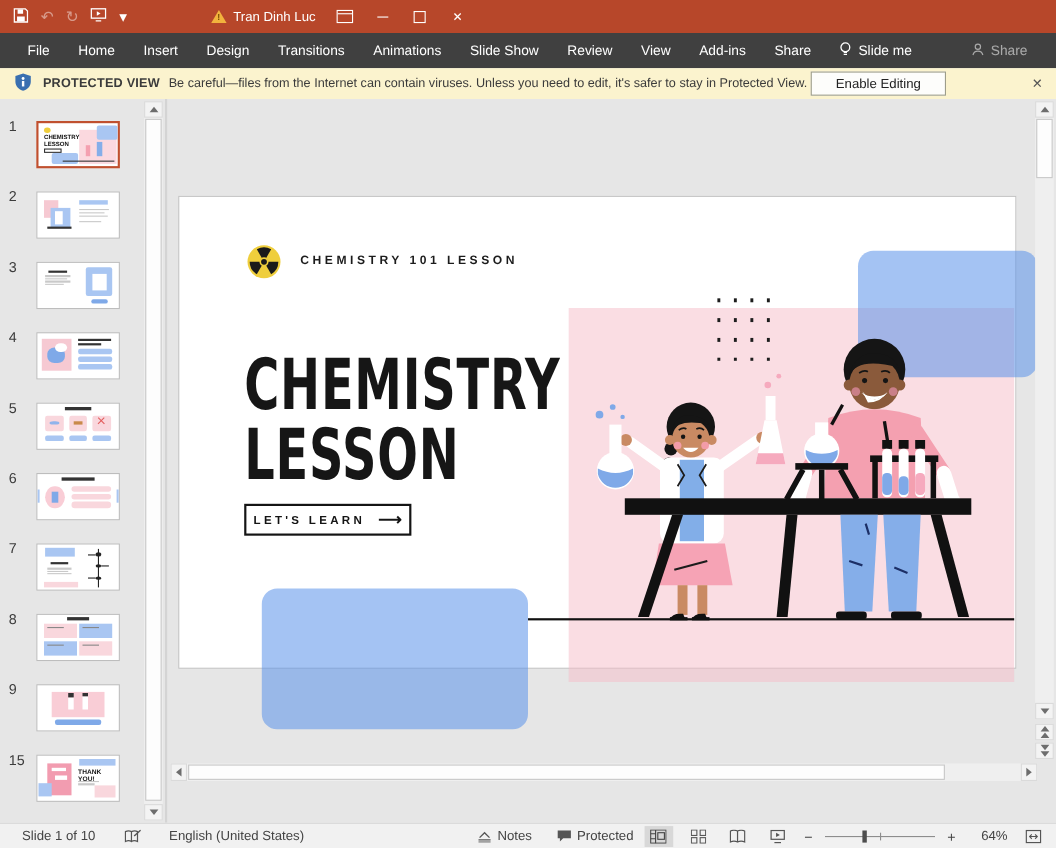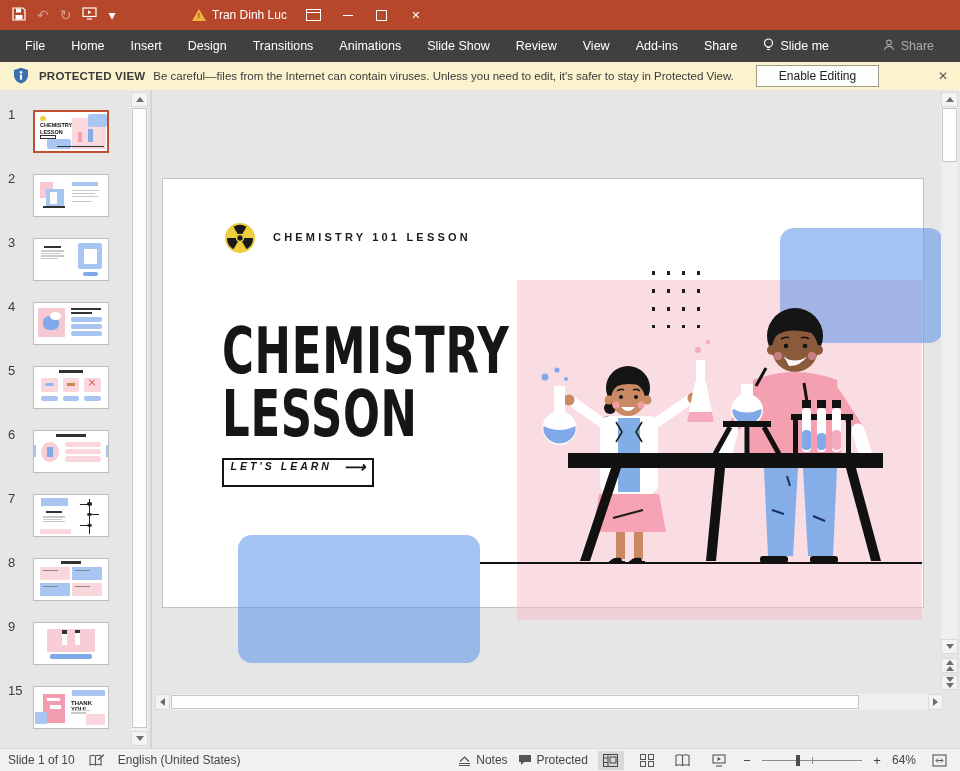--- a/index.html
+++ b/index.html
@@ -33,21 +33,21 @@
   .tab{padding:0 13px;height:32px;display:flex;align-items:center;white-space:nowrap;}
   .tellme{display:flex;align-items:center;gap:6px;padding:0 13px;}
   .share{margin-left:auto;display:flex;align-items:center;gap:6px;padding-right:26px;opacity:.55;}
 
   
   .msgbar{position:absolute;left:0;top:62px;width:960px;height:28px;background:#FBF3CE;
           border-bottom:1px solid #E3DAAE;display:flex;align-items:center;font-size:11.5px;color:#3b3b3b;}
   .shield{margin-left:13px;margin-right:10px;flex:0 0 auto;}
   .msg-label{font-weight:bold;letter-spacing:.2px;margin-right:8px;white-space:nowrap;}
   .msg-text{white-space:nowrap;overflow:hidden;}
-  .enable-btn{margin-left:22px;background:#FDFDFB;border:1px solid #9d9d8a;padding:3px 22px;
+  .enable-btn{margin-left:3px;background:#FDFDFB;border:1px solid #9d9d8a;padding:3px 22px;
               font-size:12px;color:#222;white-space:nowrap;}
   .msg-close{margin-left:auto;margin-right:12px;color:#555;font-size:12px;}
 
   
   .workspace{position:absolute;left:0;top:90px;width:960px;height:658px;background:#E6E6E6;}
   .splitter{position:absolute;left:150px;top:0;width:2px;height:658px;background:#D4D4D4;}
 
   
   .thumb-num{position:absolute;width:22px;text-align:left;font-size:13px;color:#3c3c3c;}
   .thumb-box{position:absolute;left:33px;width:76px;height:43px;background:#fff;border:1px solid #BDBDBD;
@@ -74,30 +74,30 @@
   .dots{position:absolute;left:646px;top:174px;width:54px;height:64px;
         background-image:radial-gradient(#1d1d1d 1.6px,transparent 1.8px);background-size:15px 18px;}
   .groundline{position:absolute;left:480px;top:472px;width:442px;height:2px;background:#111;}
   .illus{position:absolute;left:517px;top:190px;width:405px;height:340px;}
   .rad-icon{position:absolute;left:224px;top:132px;width:32px;height:32px;}
   .eyebrow{position:absolute;left:273px;top:141px;font-size:11px;font-weight:bold;letter-spacing:3.2px;color:#1c1c1c;}
   .bigtitle{position:absolute;left:222px;top:230px;color:#161616;}
   .bigtitle .line{font-family:"DejaVu Sans",sans-serif;font-weight:bold;font-size:64px;line-height:63px;
                   letter-spacing:1px;transform:scaleX(.68);transform-origin:left center;white-space:nowrap;}
   .cta{position:absolute;left:222px;top:368px;width:148px;height:25px;border:2px solid #141414;
-       display:flex;justify-content:center;gap:12px;color:#141414;font-style:italic;}
+       display:flex;align-items:center;justify-content:center;gap:12px;color:#141414;}
   .cta .lbl{font-size:10.5px;font-weight:bold;letter-spacing:3px;}
   .cta .arr{font-size:15px;font-weight:bold;margin-top:-2px;}
 
   
   .statusbar{position:absolute;left:0;top:748px;width:960px;height:23px;background:#F1F1F1;
              border-top:1px solid #D9D9D9;display:flex;align-items:center;font-size:12px;color:#444;box-sizing:border-box;}
   .sb-left{display:flex;align-items:center;gap:14px;padding-left:8px;}
   .sb-rt{margin-left:auto;display:flex;align-items:center;gap:10px;padding-right:8px;}
-  .sb-item{display:flex;align-items:center;gap:5px;white-space:nowrap;}
+  .sb-item{display:flex;align-items:center;gap:5px;white-space:nowrap;margin-left:12px;}
   .viewbtn{width:26px;height:19px;display:flex;align-items:center;justify-content:center;}
   .viewbtn.active{background:#D8D8D8;}
   .zoomtrack{position:relative;width:100px;height:14px;}
   .zoomtrack .line{position:absolute;left:0;top:7px;width:100px;height:1px;background:#8d8d8d;}
   .zoomtrack .tick{position:absolute;left:50px;top:4px;width:1px;height:7px;background:#8d8d8d;}
   .zoomtrack .knob{position:absolute;left:34px;top:2px;width:4px;height:11px;background:#4d4d4d;}
   .zoomsign{font-size:13px;color:#444;width:10px;text-align:center;}
 </style>
 </head>
 <body>

